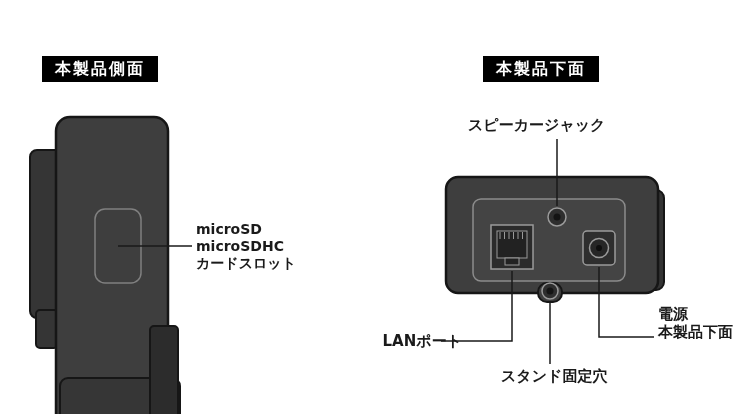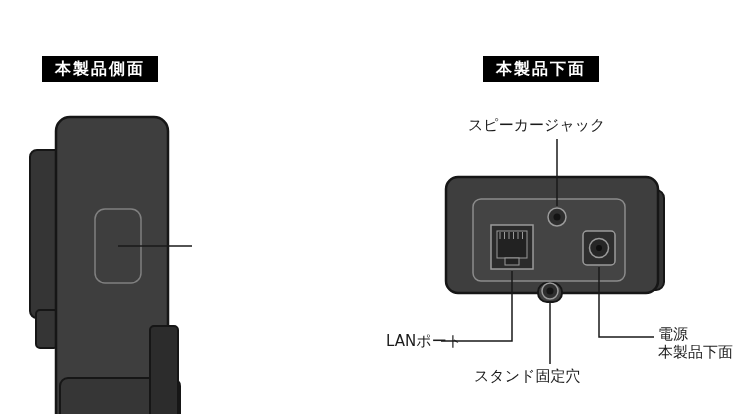--- a/index.html
+++ b/index.html
@@ -31,20 +31,21 @@
     height: 26px;
     padding: 0 13px;
     letter-spacing: 2px;
     white-space: nowrap;
   }
   .callout {
     position: absolute;
     font-size: 15px;
     line-height: 18px;
     white-space: nowrap;
+    font-weight: bold;
   }
   .callout.small {
     font-size: 14px;
     line-height: 17px;
   }
   .callout .line {
     display: block;
   }
   .align-right {
     text-align: right;
@@ -114,23 +115,28 @@
       <path d="M599 267 L599 337 L654 337"></path>
     </g>
   </svg>
 
   <div class="view-title" style="left:42px; top:56px;">本製品側面</div>
 
   <div class="view-title" style="left:483px; top:56px;">本製品下面</div>
 
   <div class="callout" style="left:468px; top:116px;">スピーカージャック</div>
 
+  <div class="callout small" style="left:196px; top:221px;">
+    <span class="line">microSD</span>
+    <span class="line">microSDHC</span>
+    <span class="line">カードスロット</span>
+  </div>
 
   <div class="callout align-right" style="left:356px; top:332px; width:80px;margin-left:26px;">LANポート</div>
 
-  <div class="callout" style="left:474px; top:367px;text-align:center;">スタンド固定穴</div>
+  <div class="callout" style="left:501px; top:367px;text-align:center;">スタンド固定穴</div>
 
-  <div class="callout" style="left:658px; top:325px;">
+  <div class="callout" style="left:658px; top:305px;">
     <span class="line">電源</span>
     <span class="line">本製品下面</span>
   </div>
 
 </div>
 
 </body></html>

